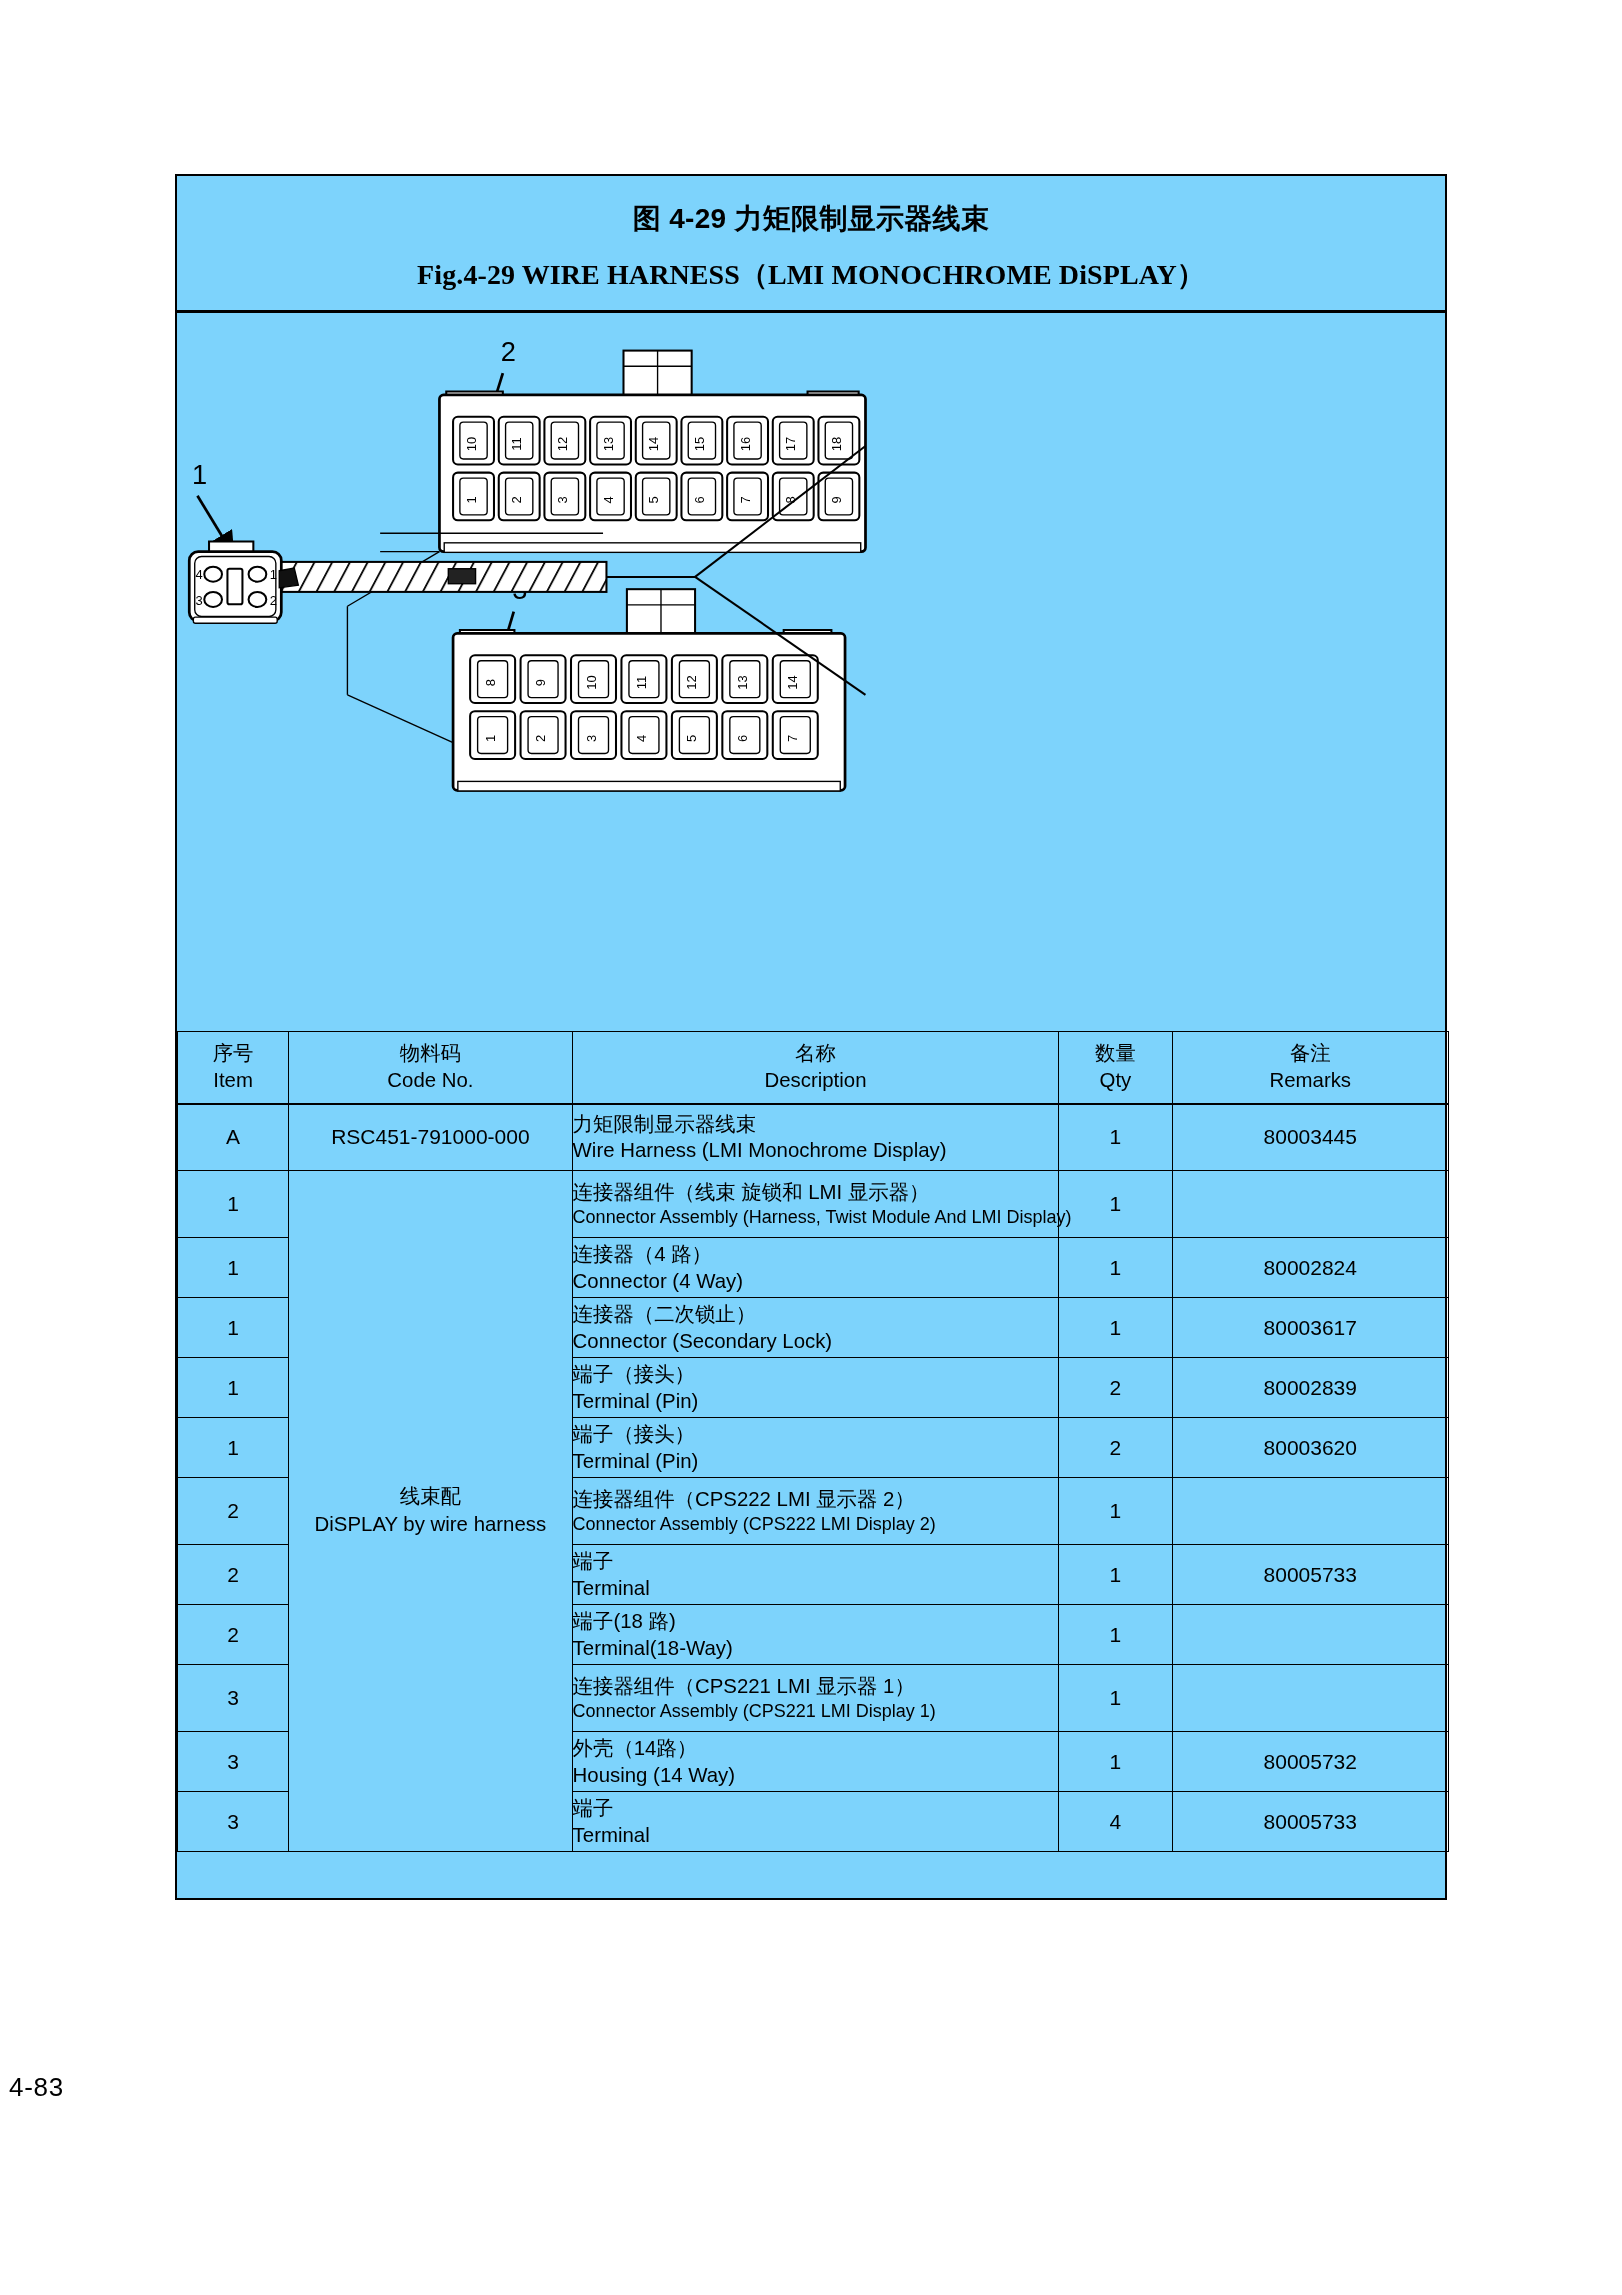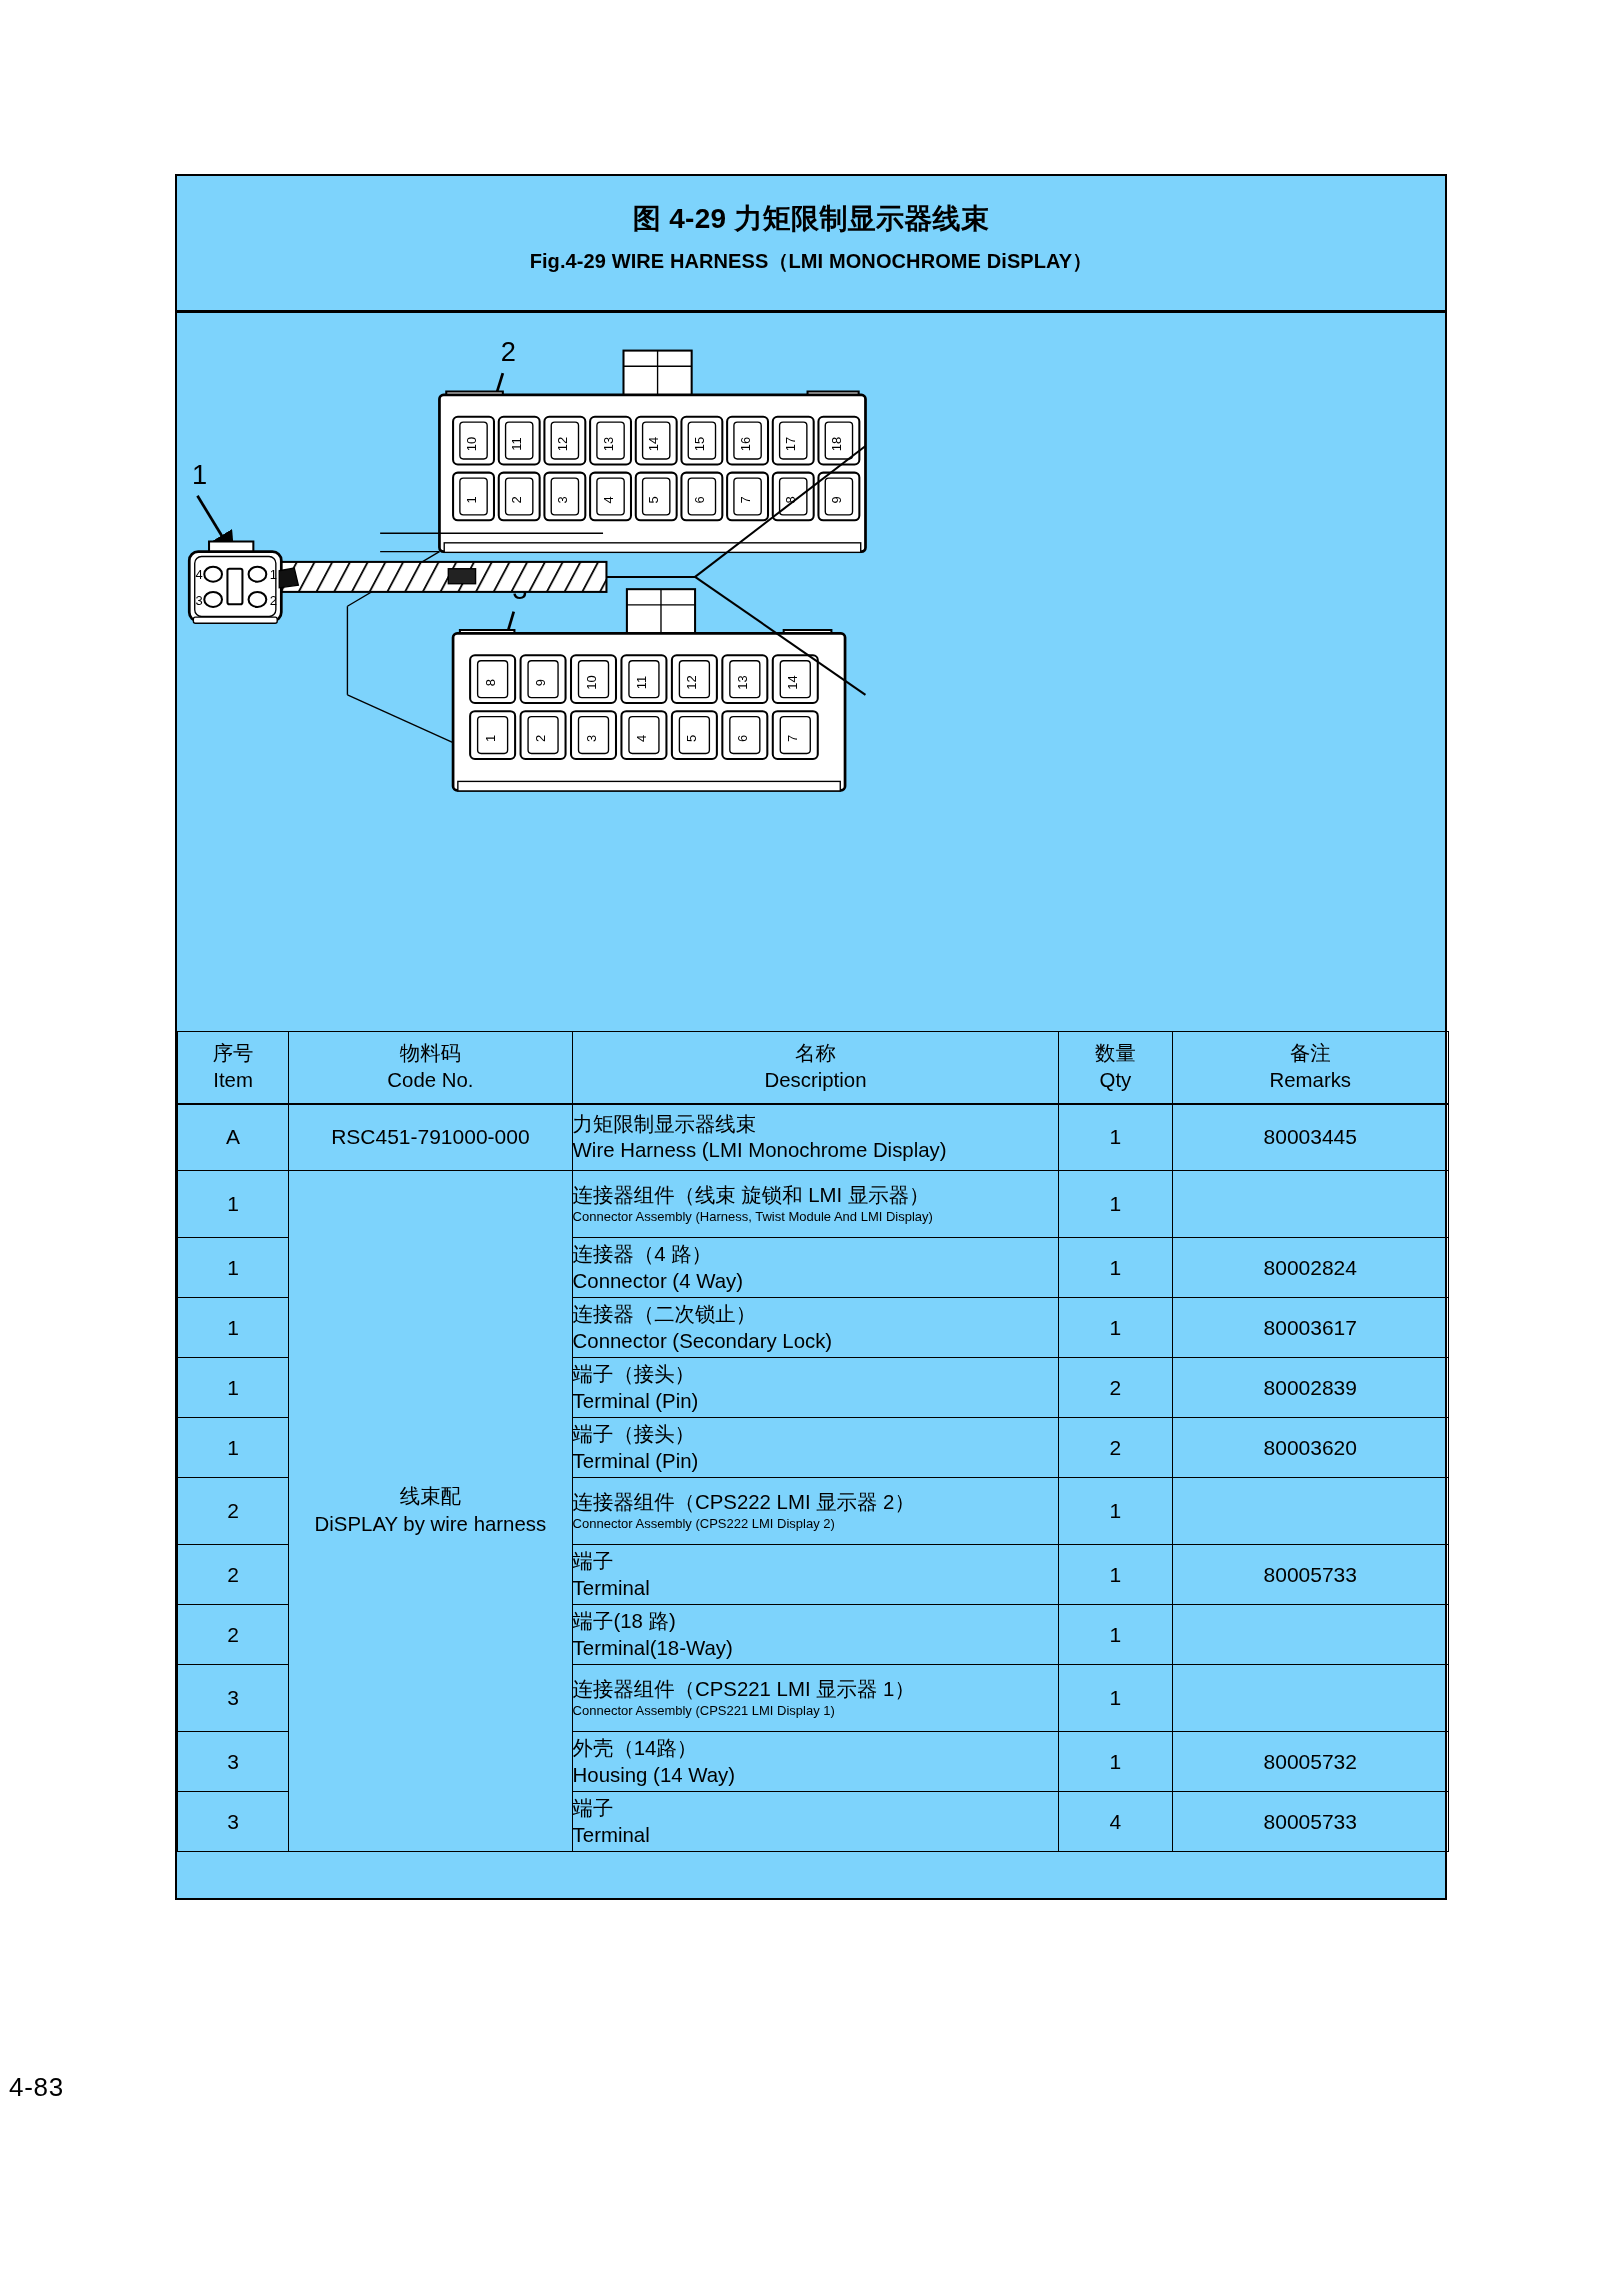--- a/index.html
+++ b/index.html
@@ -44,26 +44,27 @@
     padding-top: 24.5px;
   }
   .title-cn {
     font-size: 28px;
     font-weight: bold;
     letter-spacing: 0.3px;
     line-height: 1.25;
     white-space: nowrap;
   }
   .title-en {
-    font-size: 20px;
+    font-size: 28px;
     font-weight: bold;
     letter-spacing: 0.1px;
     line-height: 1.3;
-    margin-top: 12px;
+    margin-top: 21px;
     white-space: nowrap;
+    font-family: Liberation Serif, serif;
   }
 
   
   #diagram-area {
     position: absolute;
     left: 0;
     top: 137px;
     width: 1272px;
     height: 718px;
     overflow: hidden;
@@ -122,21 +123,21 @@
     display: block;
     font-size: 20.4px;
     white-space: nowrap;
   }
   .desc-en {
     display: block;
     font-size: 20.4px;
     white-space: nowrap;
   }
   .desc-en.small {
-    font-size: 13px;
+    font-size: 18px;
   }
   .cell-code {
     text-align: center;
     font-size: 21px;
     line-height: 1.35;
   }
   .code-cn { display: block; font-size: 20.4px; }
   .code-en { display: block; font-size: 20.4px; }
 
   tr.body-row { height: 60px; }

